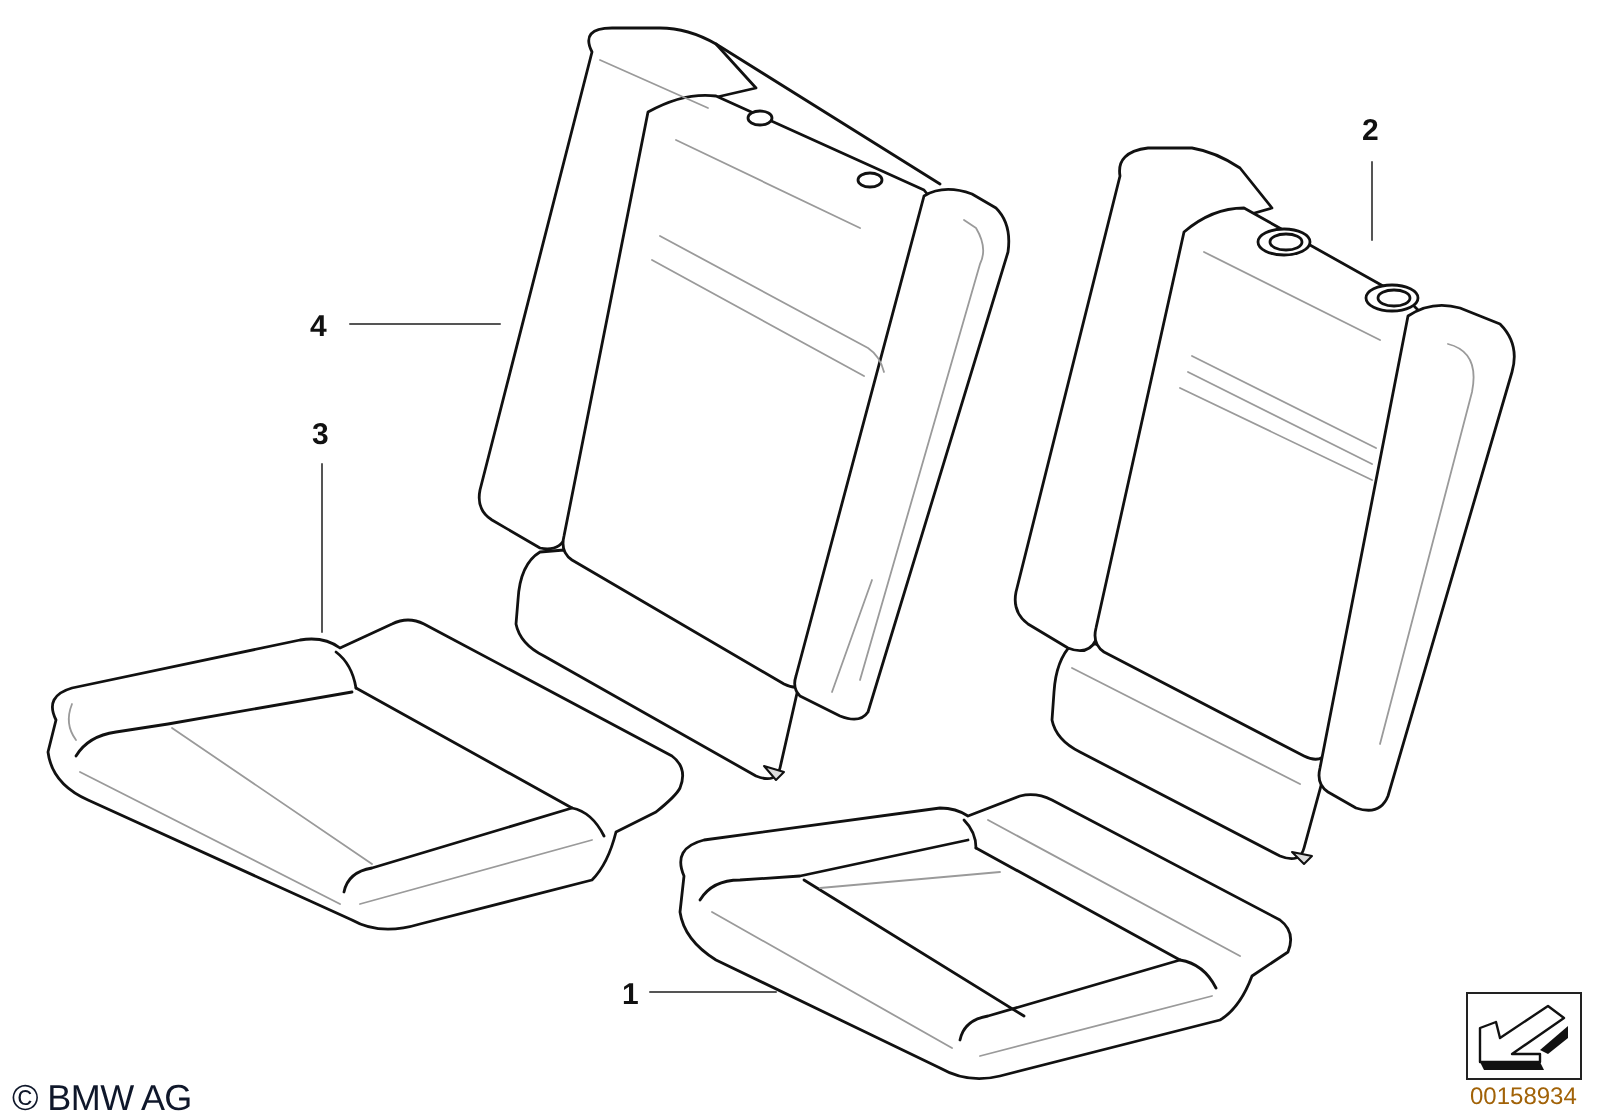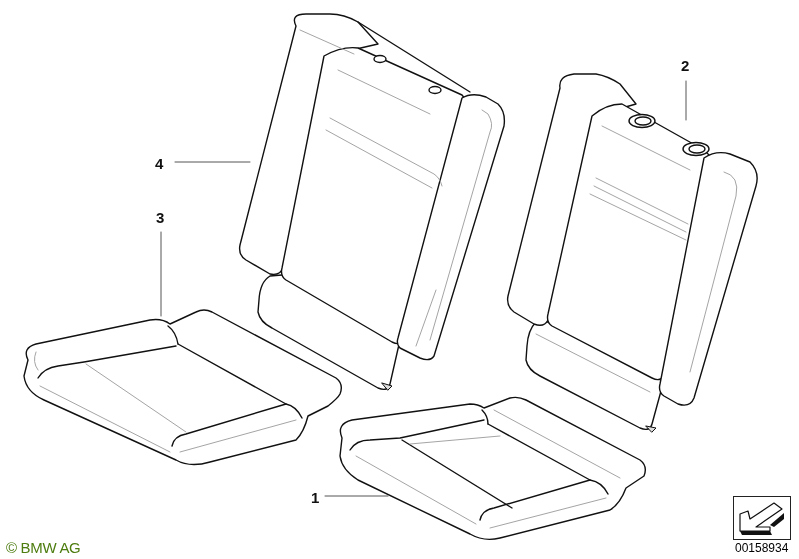--- a/index.html
+++ b/index.html
@@ -1,21 +1,21 @@
 <!DOCTYPE html>
 <html><head>
   <meta charset="utf-8">
   <style>
     html, body { margin: 0; padding: 0; background: #ffffff; }
     body { width: 799px; height: 559px; position: relative; overflow: hidden;
            font-family: "Liberation Sans", sans-serif; }
     #canvas { position: absolute; left: 0; top: 0; }
     .part-label { position: absolute; font-weight: bold; font-size: 15px; color: #111; line-height: 1; }
-    .copyright { position: absolute; left: 6px; top: 539px; font-size: 15px; color: #4d7c0f; letter-spacing: -0.3px; }
-    .diagram-id { position: absolute; left: 735px; top: 541px; font-size: 12px; color: #000000; }
+    .copyright { position: absolute; left: 6px; top: 539px; font-size: 18px; color: #0f172a; letter-spacing: -0.3px; }
+    .diagram-id { position: absolute; left: 735px; top: 541px; font-size: 12px; color: #a16207; }
     .nav-box { position: absolute; left: 733px; top: 496px; width: 56px; height: 42px; border: 1px solid #222; background: #fff; }
   </style>
 </head>
 <body>
 
 <svg id="canvas" width="799" height="559" viewBox="0 0 799 559">
   <g fill="#fff" stroke="#111" stroke-width="1.4" stroke-linejoin="round" stroke-linecap="round">
 
     <g>
 

